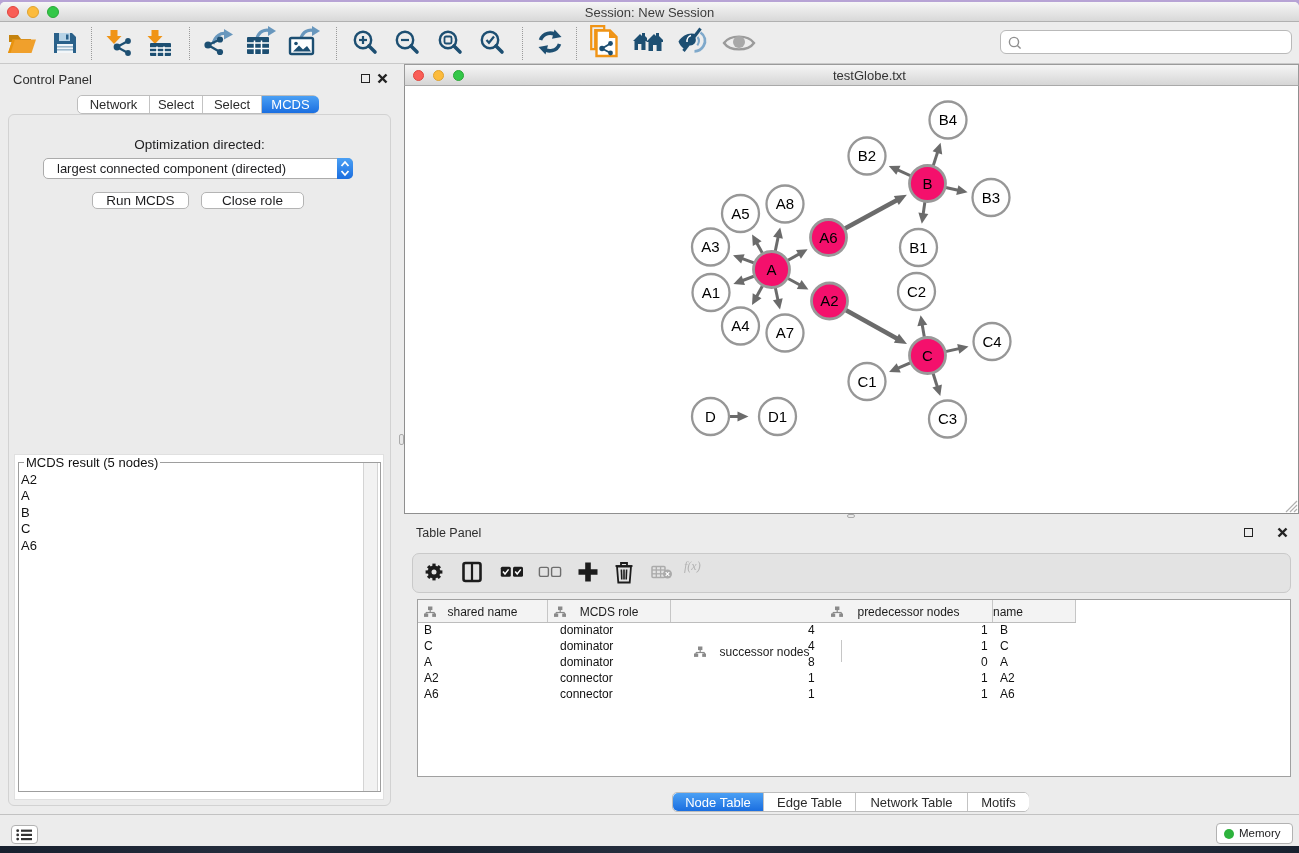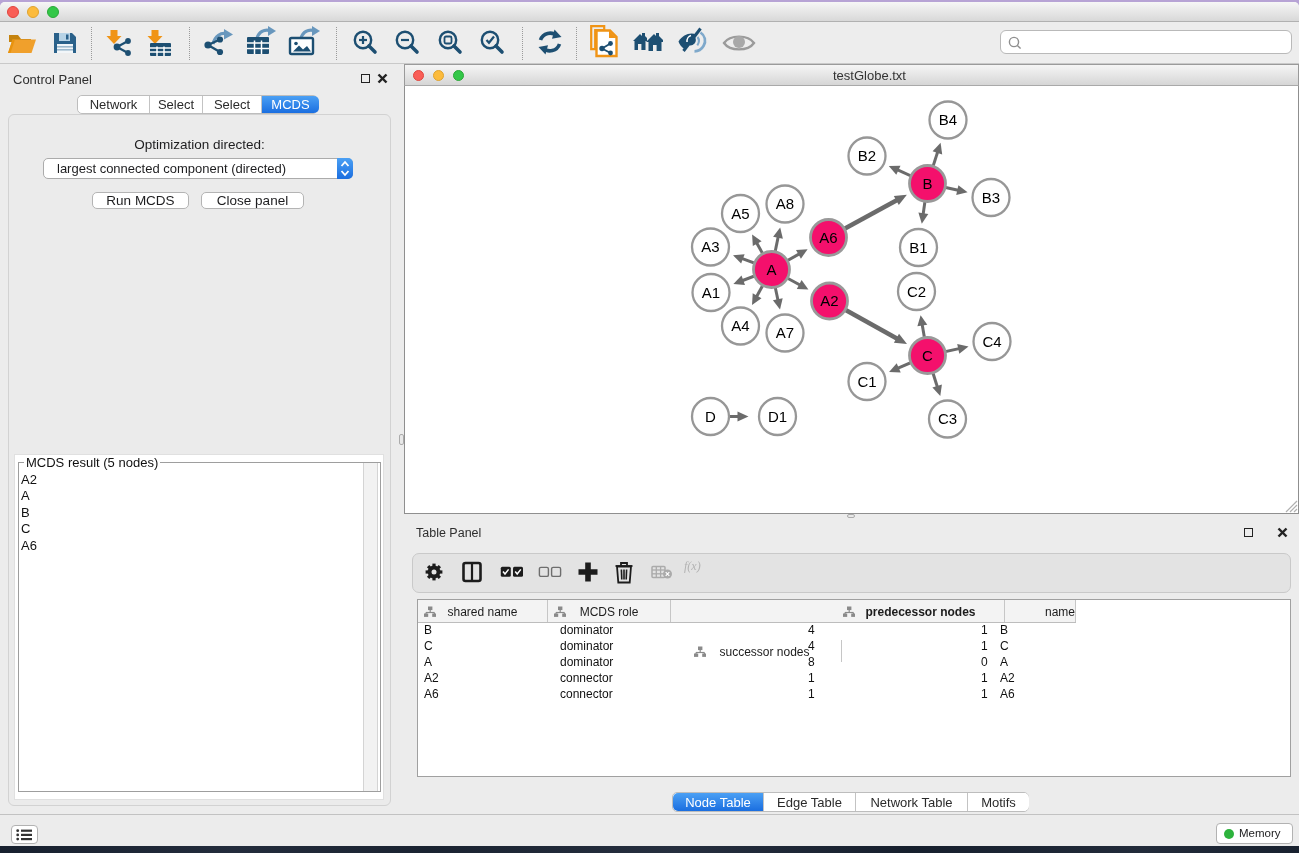--- a/index.html
+++ b/index.html
@@ -15,20 +15,21 @@
 .hdrcell { position:absolute; top:0; height:100%; border-right:1px solid #c6c6c6; font-size:12px; color:#1c1c1c; }
 </style>
 </head>
 <body>
 <div id="appbg"></div>
 
 <div class="abs" style="left:0;top:2px;width:1299px;height:20px;background:linear-gradient(#f6f6f6,#d8d8d8);border-bottom:1px solid #b1b1b1;border-radius:5px 5px 0 0;">
   <div class="tl" style="left:7px;top:4px;width:12px;height:12px;background:#f95e57;border:1px solid #e1453e;"></div>
   <div class="tl" style="left:27px;top:4px;width:12px;height:12px;background:#fcbb3c;border:1px solid #e0a32e;"></div>
   <div class="tl" style="left:47px;top:4px;width:12px;height:12px;background:#33c748;border:1px solid #2aa838;"></div>
+  <div class="abs" style="top:3px;width:100%;text-align:center;font-size:13px;color:#3c3c3c;">Session: New Session</div>
 </div>
 
 <div class="abs" style="left:0;top:22px;width:1299px;height:42px;background:#ededed;border-bottom:1px solid #c9c9c9;">
 <div class="sep" style="left:91px;"></div>
 <div class="sep" style="left:189px;"></div>
 <div class="sep" style="left:336px;"></div>
 <div class="sep" style="left:522px;"></div>
 <div class="sep" style="left:576px;"></div>
 <svg class="abs" style="left:7px;top:6px;" width="30" height="30" viewBox="0 0 30 30">
   <path d="M2,7 L11,7 L14,11 L24,11 L24,14 L2,14 Z" fill="#c5830f"></path>
@@ -170,21 +171,21 @@
 <div class="abs" style="left:43px;top:158px;width:310px;height:21px;background:#fff;border:1px solid #ababab;border-radius:5px;">
   <div class="abs" style="left:13px;top:2px;font-size:13px;color:#1d1d1f;">largest connected component (directed)</div>
   <div class="abs" style="right:-1px;top:-1px;width:16px;height:21px;background:linear-gradient(#4ba0f4,#1a6ee0);border-radius:0 5px 5px 0;">
     <svg width="16" height="21">
         <path d="M4.5,8 L8,4 L11.5,8" fill="none" stroke="#fff" stroke-width="1.8"></path>
         <path d="M4.5,13 L8,17 L11.5,13" fill="none" stroke="#fff" stroke-width="1.8"></path>
       </svg>
   </div>
 </div>
 <div class="btn" style="left:92px;top:192px;width:97px;height:17px;line-height:15px;">Run MCDS</div>
-<div class="btn" style="left:201px;top:192px;width:103px;height:17px;line-height:15px;">Close panel</div>
+<div class="btn" style="left:201px;top:192px;width:103px;height:17px;line-height:15px;">Close role</div>
 <div class="abs" style="left:14px;top:454px;width:370px;height:346px;background:#fff;border:1px solid #e0e0e0;"></div>
 <div class="abs" style="left:18px;top:462px;width:363px;height:330px;border:1px solid #9e9e9e;"></div>
 <div class="abs" style="left:24px;top:455px;background:#fff;padding:0 2px;font-size:13px;color:#111;">MCDS result (5 nodes)</div>
 <div class="abs" style="left:363px;top:463px;width:15px;height:328px;background:#f2f2f2;border-left:1px solid #d4d4d4;border-right:1px solid #d4d4d4;"></div>
 <div class="abs" style="left:21px;top:472px;font-size:13px;line-height:16.4px;color:#111;">A2<br>A<br>B<br>C<br>A6</div>
 
 <div class="abs" style="left:404px;top:64px;width:895px;height:450px;background:#fff;border:1px solid #8f8f8f;border-top:none;"></div>
 <div class="abs" style="left:404px;top:64px;width:895px;height:22px;background:linear-gradient(#f5f5f5,#d6d6d6);border:1px solid #9a9a9a;border-bottom:1px solid #a9a9a9;">
   <div class="tl" style="left:8px;top:5px;width:11px;height:11px;background:#f95e57;border:1px solid #e1453e;"></div>
   <div class="tl" style="left:28px;top:5px;width:11px;height:11px;background:#fcbb3c;border:1px solid #e0a32e;"></div>
@@ -365,34 +366,34 @@
         <rect x="4" y="0.5" width="4.4" height="3.6" fill="#8a8a8a"></rect>
         <line x1="6.2" y1="4" x2="6.2" y2="6.5" stroke="#8a8a8a" stroke-width="1.2"></line>
         <line x1="2" y1="6.5" x2="10.4" y2="6.5" stroke="#8a8a8a" stroke-width="1.2"></line>
         <line x1="2" y1="6.5" x2="2" y2="8" stroke="#8a8a8a" stroke-width="1.2"></line>
         <line x1="10.4" y1="6.5" x2="10.4" y2="8" stroke="#8a8a8a" stroke-width="1.2"></line>
         <rect x="0" y="7.5" width="4.2" height="3.4" fill="#8a8a8a"></rect>
         <rect x="8.2" y="7.5" width="4.2" height="3.4" fill="#8a8a8a"></rect>
       </svg>
       <div class="abs" style="left:0;width:100%;top:5px;text-align:center;">successor nodes</div>
     </div>
-  <div class="hdrcell" style="left:419px;width:168px;font-weight:bold;">
+  <div class="hdrcell" style="left:407px;width:168px;">
       <svg class="hicon" width="12" height="11" style="position:absolute;left:6px;top:6px;">
         <rect x="4" y="0.5" width="4.4" height="3.6" fill="#8a8a8a"></rect>
         <line x1="6.2" y1="4" x2="6.2" y2="6.5" stroke="#8a8a8a" stroke-width="1.2"></line>
         <line x1="2" y1="6.5" x2="10.4" y2="6.5" stroke="#8a8a8a" stroke-width="1.2"></line>
         <line x1="2" y1="6.5" x2="2" y2="8" stroke="#8a8a8a" stroke-width="1.2"></line>
         <line x1="10.4" y1="6.5" x2="10.4" y2="8" stroke="#8a8a8a" stroke-width="1.2"></line>
         <rect x="0" y="7.5" width="4.2" height="3.4" fill="#8a8a8a"></rect>
         <rect x="8.2" y="7.5" width="4.2" height="3.4" fill="#8a8a8a"></rect>
       </svg>
       <div class="abs" style="left:0;width:100%;top:5px;text-align:center;">predecessor nodes</div>
     </div>
   <div class="hdrcell" style="left:575px;width:83px;">
-      <div class="abs" style="left:0;width:100%;top:5px;text-align:right;">name</div>
+      <div class="abs" style="left:0;width:100%;top:5px;text-align:left;">name</div>
     </div>
 </div>
 <div class="abs" style="left:418px;top:621px;width:872px;height:82px;font-size:12px;color:#111;">
   <div class="abs" style="left:6px;top:2px;">B<span style="position:absolute;left:136px;">dominator</span><span style="position:absolute;left:384px;">4</span><span style="position:absolute;left:557px;">1</span><span style="position:absolute;left:576px;">B</span></div>
   <div class="abs" style="left:6px;top:18px;">C<span style="position:absolute;left:136px;">dominator</span><span style="position:absolute;left:384px;">4</span><span style="position:absolute;left:557px;">1</span><span style="position:absolute;left:576px;">C</span></div>
   <div class="abs" style="left:6px;top:34px;">A<span style="position:absolute;left:136px;">dominator</span><span style="position:absolute;left:384px;">8</span><span style="position:absolute;left:557px;">0</span><span style="position:absolute;left:576px;">A</span></div>
   <div class="abs" style="left:6px;top:50px;">A2<span style="position:absolute;left:136px;">connector</span><span style="position:absolute;left:384px;">1</span><span style="position:absolute;left:557px;">1</span><span style="position:absolute;left:576px;">A2</span></div>
   <div class="abs" style="left:6px;top:66px;">A6<span style="position:absolute;left:136px;">connector</span><span style="position:absolute;left:384px;">1</span><span style="position:absolute;left:557px;">1</span><span style="position:absolute;left:576px;">A6</span></div>
 </div>
 

